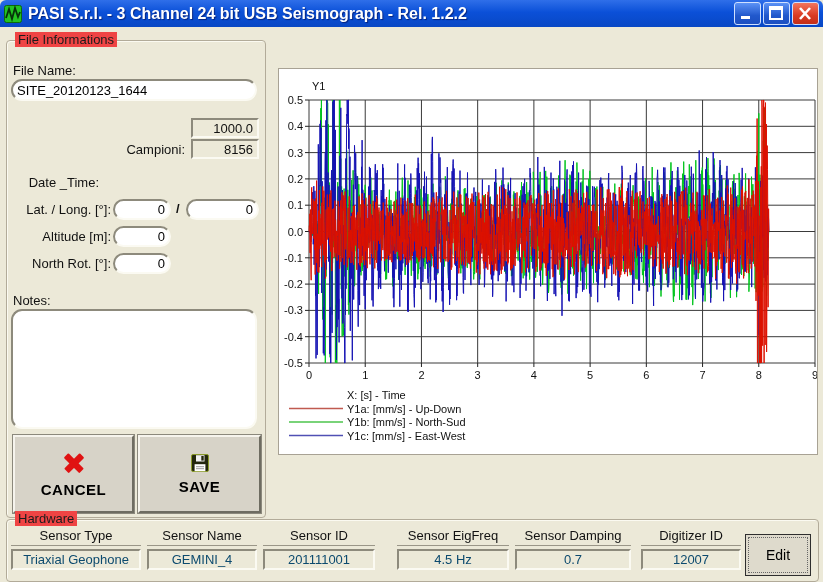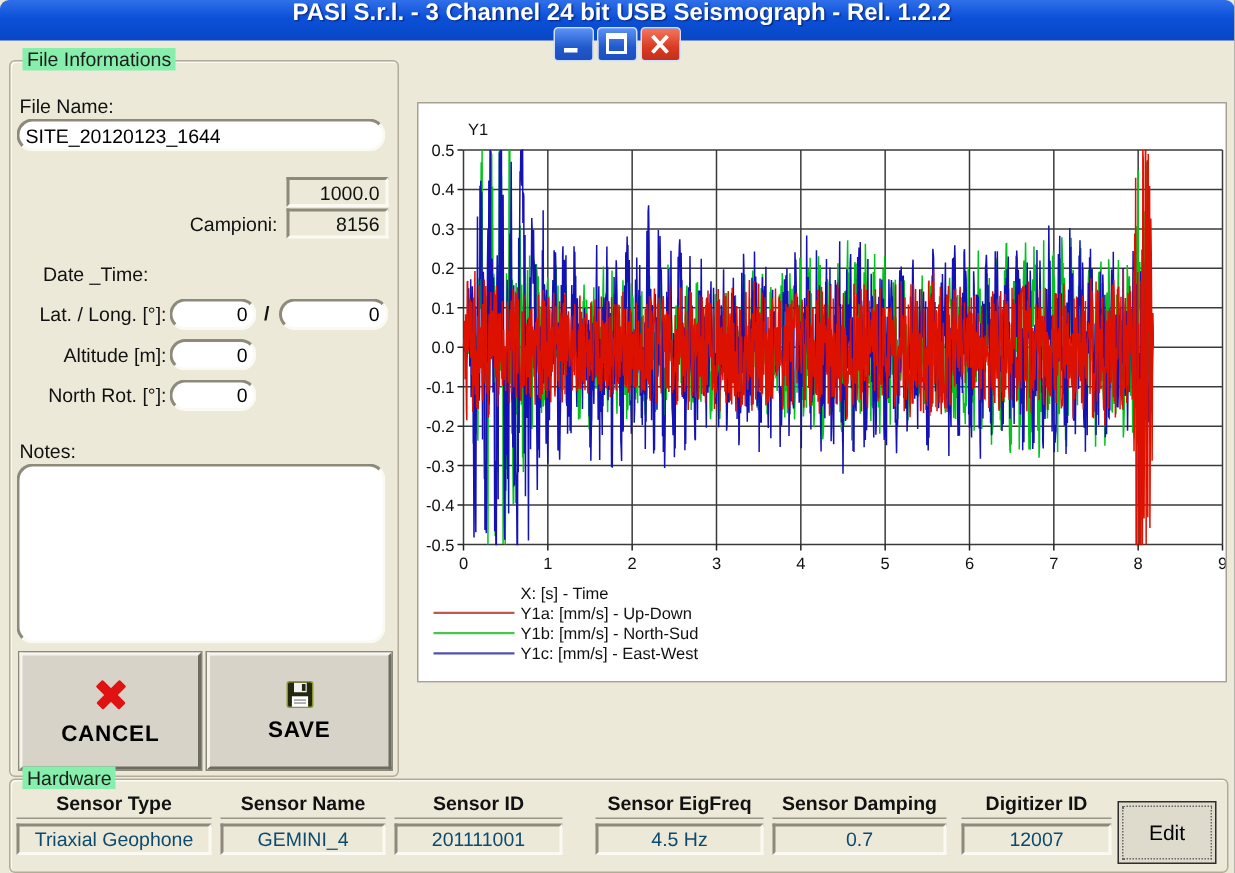--- a/index.html
+++ b/index.html
@@ -2,32 +2,32 @@
 <html><head>
 <meta charset="utf-8">
 <style>
   html,body{margin:0;padding:0;background:#888;}
   .window{position:relative;width:823px;height:582px;background:#ECE9D8;
     font-family:"Liberation Sans",sans-serif;overflow:hidden;}
   
   .titlebar{position:absolute;left:0;top:0;width:823px;height:27px;
     background:linear-gradient(180deg,#2f6fe9 0%,#0b50d8 45%,#0847c4 100%);
     display:flex;align-items:center;padding:0 4px;box-sizing:border-box;
-    border-radius:6px 6px 0 0;flex-direction:column;}
+    border-radius:6px 6px 0 0;}
   .tb-title{color:#fff;font-weight:bold;font-size:16px;margin-left:6px;
     text-shadow:1px 1px 1px rgba(0,0,60,.55);white-space:nowrap;flex:1;}
   .tb-btns{display:flex;gap:2px;}
   .tb-btn{width:25px;height:21px;border-radius:3px;border:1px solid #cfe0ff;
     background:linear-gradient(180deg,#5b92f6 0%,#2158cc 60%,#1c4fc0 100%);
     display:flex;align-items:center;justify-content:center;cursor:default;}
   .tb-btn.close{background:linear-gradient(180deg,#f3765d 0%,#d93a22 60%,#c42f18 100%);}
   
   .groupbox{position:absolute;border:1px solid #b2ab99;border-radius:4px;
     box-shadow:inset 1px 1px 0 #fbfaf1;}
-  .gb-label{position:absolute;top:-9px;left:8px;background:#86efac;
+  .gb-label{position:absolute;top:-9px;left:8px;background:#ef4444;
     padding:0 3px;font-size:13px;color:#1c1c1c;}
   
   .sunken{border:2px solid;border-color:#8d8a7c #fbfaf2 #fbfaf2 #8d8a7c;
     box-sizing:border-box;font-family:"Liberation Sans",sans-serif;}
   .ro{background:#ECE9D8;}
   .wht{background:#fff;border-radius:11px;}
   .lbl{position:absolute;font-size:13px;color:#111;white-space:nowrap;}
   .val{position:absolute;font-size:13px;color:#111;display:flex;align-items:center;}
   .val.right{justify-content:flex-end;padding-right:4px;}
   .val.center{justify-content:center;}
@@ -40,21 +40,21 @@
     box-shadow:0 0 0 1px #8b887c;display:flex;flex-direction:column;
     align-items:center;justify-content:center;gap:5px;cursor:pointer;}
   .btn3d .btn-text{font-size:15px;font-weight:bold;color:#000;letter-spacing:.5px;}
   .edit-btn{position:absolute;background:#dedacc;border:1px solid #2e2e2e;
     outline:1px dotted #666;outline-offset:-4px;font-size:14px;color:#000;
     display:flex;align-items:center;justify-content:center;cursor:pointer;
     font-family:"Liberation Sans",sans-serif;}
   
   .hw-col{position:absolute;}
   .hw-label{display:block;font-size:13px;color:#111;text-align:center;
-    border-bottom:1px solid #9a9688;padding-bottom:2px;white-space:nowrap;font-weight:bold;}
+    border-bottom:1px solid #9a9688;padding-bottom:2px;white-space:nowrap;}
   .hw-field{margin-top:3px;height:21px;display:flex;align-items:center;
     justify-content:center;font-size:13px;color:#0c4a6e;}
   
   .chart-panel{position:absolute;left:278px;top:68px;width:540px;height:387px;
     background:#fff;border:1px solid #a8a294;box-sizing:border-box;}
 </style>
 </head>
 <body>
 
 <div class="window">

